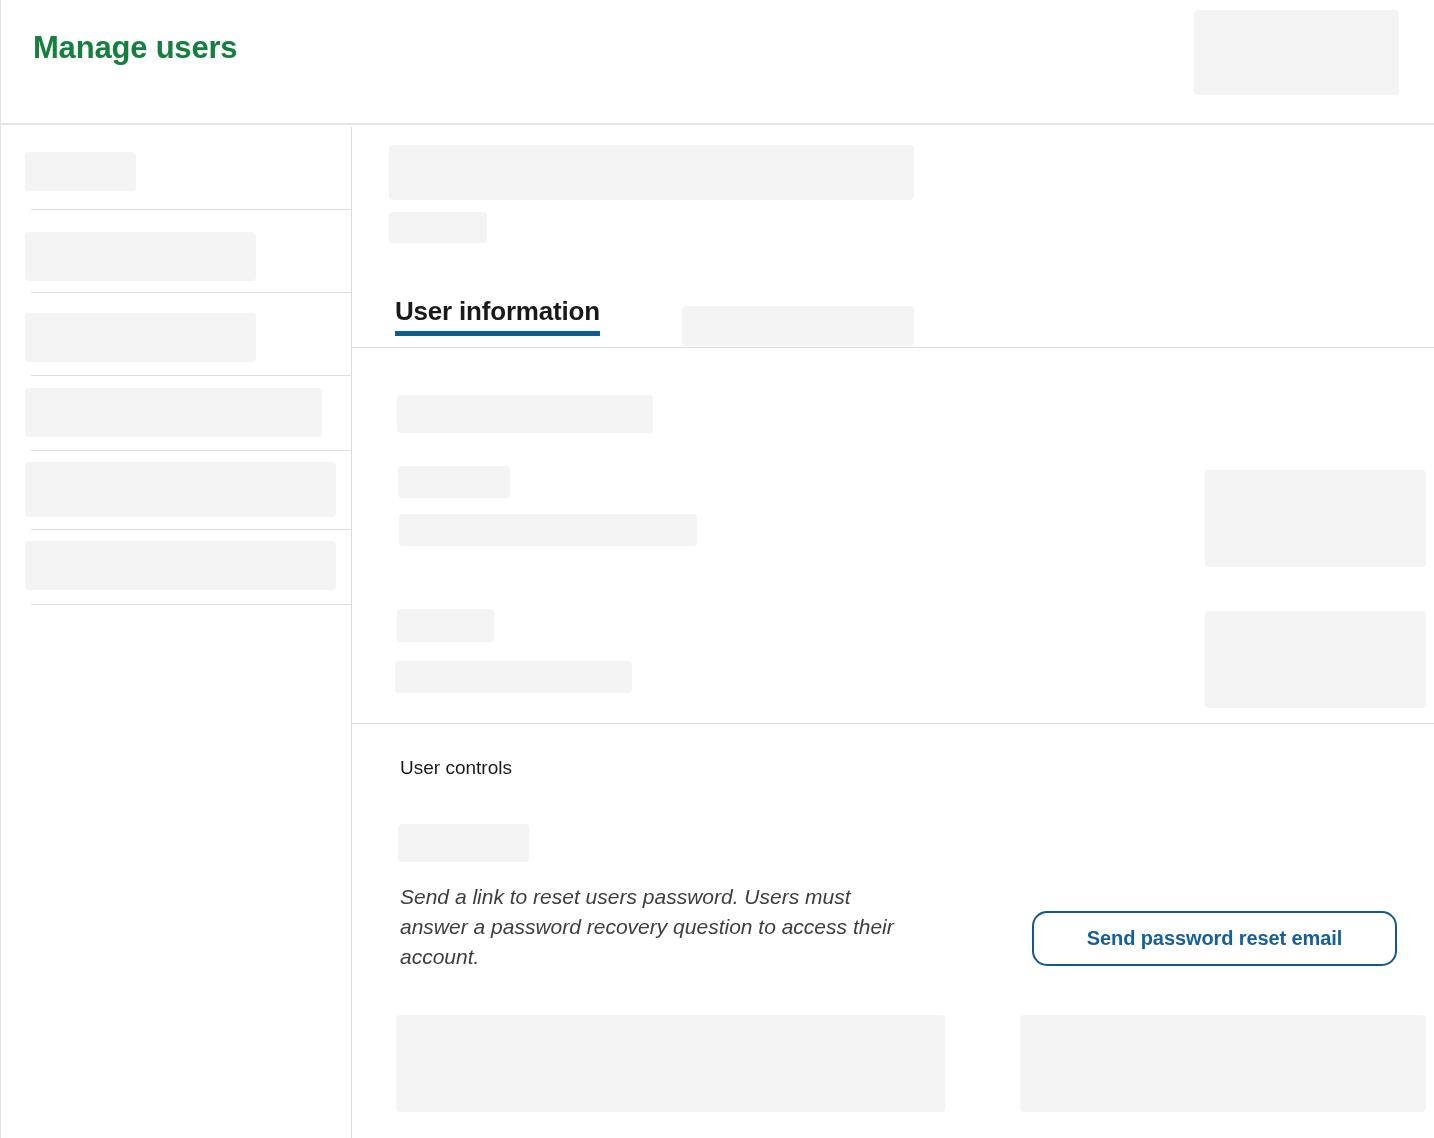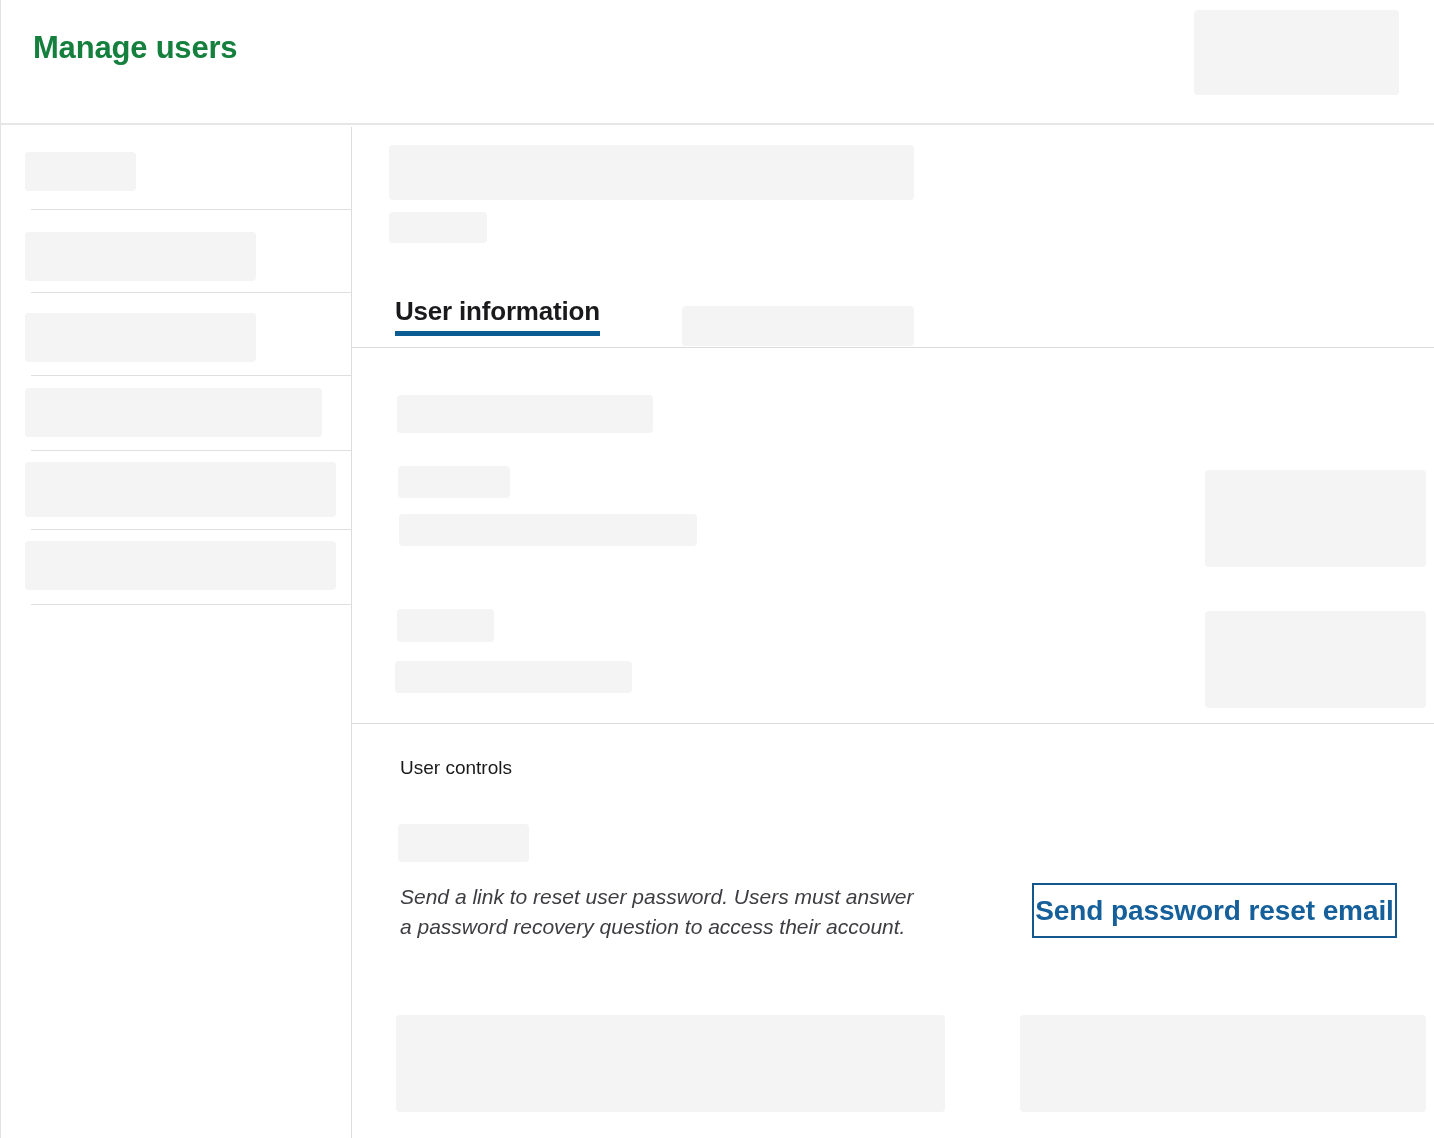--- a/index.html
+++ b/index.html
@@ -191,29 +191,29 @@
     width: 524px;
     font-size: 21px;
     font-style: italic;
     color: #3d3d42;
     line-height: 30px;
   }
 
   .reset-btn {
     position: absolute;
     left: 1031px;
-    top: 883px;
+    top: 911px;
     width: 365px;
     height: 55px;
     background: #ffffff;
     border: 2px solid #14578c;
-    border-radius: 0;
+    border-radius: 15px;
     color: #15609b;
     font-family: "Liberation Sans", sans-serif;
-    font-size: 28px;
+    font-size: 20px;
     font-weight: bold;
     cursor: pointer;
     display: flex;
     align-items: center;
     justify-content: center;
     letter-spacing: -0.1px;
   }
 
   .bottom-sk-left  { position: absolute; left: 395px;  top: 1015px; width: 549px; height: 97px; }
   .bottom-sk-right { position: absolute; left: 1019px; top: 1015px; width: 406px; height: 97px; }
@@ -267,21 +267,21 @@
       <span class="sk if-a"></span>
       <span class="sk if-b"></span>
       <span class="sk if-c"></span>
       <span class="sk if-d"></span>
       <span class="sk if-e"></span>
     </div>
 
     <div class="controls-panel">
       <div class="controls-title">User controls</div>
       <span class="sk ctrl-sk"></span>
-      <div class="ctrl-desc">Send a link to reset user password. Users must answer a password recovery question to access their account.</div>
+      <div class="ctrl-desc">Send a link to reset users password. Users must answer a password recovery question to access their account.</div>
     </div>
 
   </div>
 
   <div class="right-stack">
     <span class="sk rs-1"></span>
     <span class="sk rs-2"></span>
   </div>
 
   <button class="reset-btn">Send password reset email</button>

